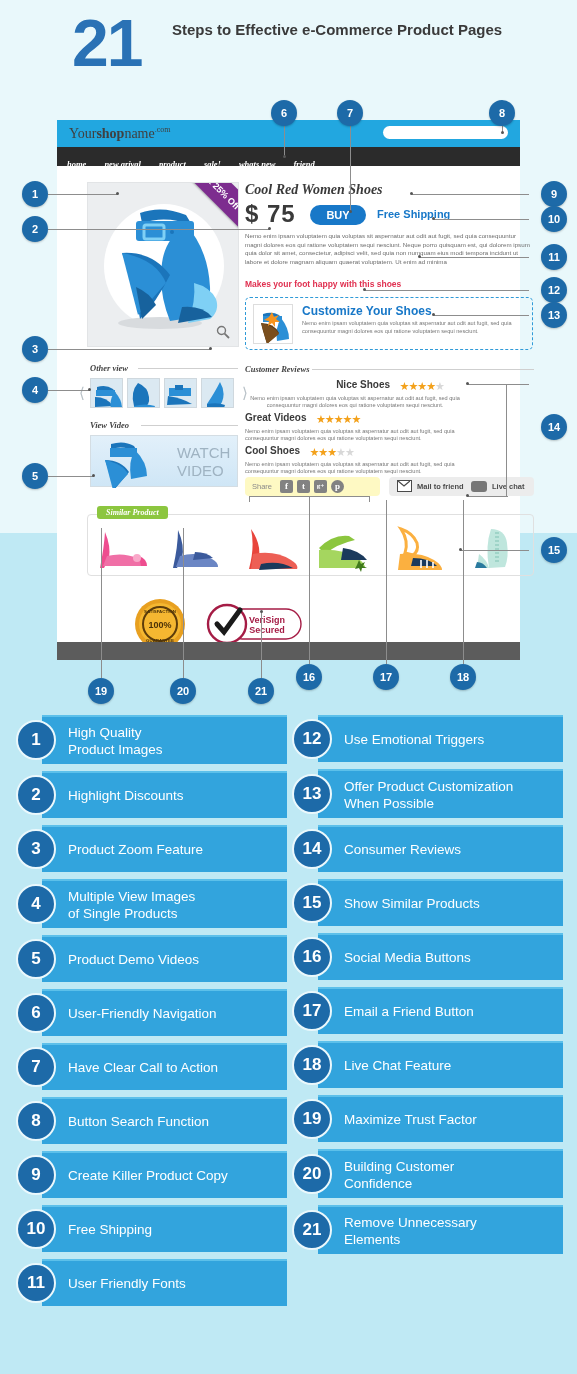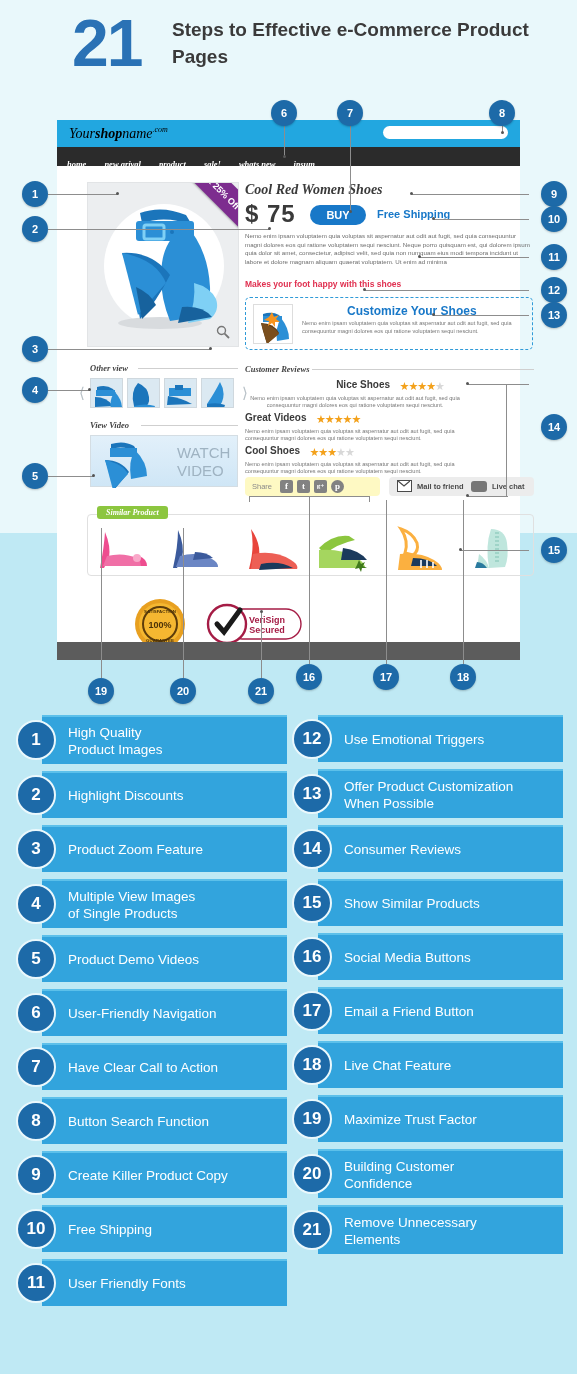--- a/index.html
+++ b/index.html
@@ -16,27 +16,27 @@
 
   
   #header{position:absolute;left:0;top:0;width:577px;height:100px;}
   #big-number{
     position:absolute;left:72px;top:10px;
     font-family:"Liberation Sans", sans-serif;
     font-size:66px;font-weight:bold;color:#2a72b5;letter-spacing:-2px;line-height:66px;
   }
   #header-title{
     position:absolute;left:172px;top:16px;width:380px;
-    font-size:19px;font-weight:bold;color:#3a3a3a;line-height:27px;
+    font-size:15px;font-weight:bold;color:#3a3a3a;line-height:27px;
   }
 
   
   #mockup{position:absolute;left:57px;top:120px;width:463px;height:540px;background:#ffffff;}
   #shop-bar{position:absolute;left:0;top:0;width:463px;height:27px;background:#22a7e0;}
-  #shop-logo{position:absolute;left:12px;top:5px;font-family:"Liberation Serif", serif;font-size:14px;color:#000000;font-style:italic;}
+  #shop-logo{position:absolute;left:12px;top:5px;font-family:"Liberation Serif", serif;font-size:14px;color:#404040;}
   #shop-logo b{font-weight:bold;}
   #shop-logo sup{font-size:8px;vertical-align:super;}
   #search-box{position:absolute;right:12px;top:6px;width:125px;height:13px;background:#fff;border-radius:7px;border:none;}
   #nav-bar{position:absolute;left:0;top:27px;width:463px;height:19px;background:#2b2b2b;}
   #nav-bar ul{list-style:none;display:flex;align-items:center;height:34px;padding-left:10px;}
   #nav-bar li{color:#fff;font-family:"Liberation Serif", serif;font-style:italic;font-weight:bold;font-size:8.5px;margin-right:18px;white-space:nowrap;}
 
   
   #product-photo{position:absolute;left:30px;top:62px;width:152px;height:165px;background:#eceef0;border:1px solid #e2e4e6;overflow:hidden;}
   .shoe-main{position:absolute;left:10px;top:8px;}
@@ -62,21 +62,21 @@
   
   #prod-title{position:absolute;left:188px;top:62px;font-family:"Liberation Serif", serif;font-style:italic;font-weight:bold;font-size:14px;color:#3a3a3a;white-space:nowrap;}
   #price{position:absolute;left:188px;top:80px;font-size:24px;font-weight:bold;color:#3a3a3a;letter-spacing:1px;}
   #buy-btn{position:absolute;left:253px;top:85px;width:56px;height:20px;background:#1878c8;border-radius:10px;color:#fff;font-size:11px;font-weight:bold;text-align:center;line-height:20px;}
   #free-ship{position:absolute;left:320px;top:88px;font-size:11px;font-weight:bold;color:#1878c8;white-space:nowrap;}
   #lorem{position:absolute;left:188px;top:112px;width:288px;font-size:6.2px;line-height:8.5px;color:#6d6d6d;}
   #emotional{position:absolute;left:188px;top:159px;font-size:8.5px;font-weight:bold;color:#e03050;}
 
   #customize-box{position:absolute;left:188px;top:177px;width:288px;height:53px;border:1px dashed #2f9ad8;border-radius:5px;}
   #customize-thumb{position:absolute;left:7px;top:6px;width:40px;height:40px;background:#fff;border:1px solid #ddd;overflow:hidden;}
-  #customize-title{position:absolute;left:56px;top:6px;font-size:12px;font-weight:bold;color:#1878c8;white-space:nowrap;margin-left:45px;}
+  #customize-title{position:absolute;left:56px;top:6px;font-size:12px;font-weight:bold;color:#1878c8;white-space:nowrap;}
   #customize-text{position:absolute;left:56px;top:22px;width:220px;font-size:5.6px;line-height:7.6px;color:#777;}
 
   #reviews-label{position:absolute;left:188px;top:244px;}
   #reviews-rule{left:255px;top:249px;width:222px;}
   .review{position:absolute;left:188px;width:290px;}
   .rev-title{font-size:10px;font-weight:bold;color:#3a3a3a;display:inline-block;vertical-align:middle;}
   .stars{display:inline-block;vertical-align:middle;margin-left:5px;letter-spacing:-1px;}
   .star{font-size:11px;color:#f3a11b;}
   .star.off{color:#d8d8d8;}
   .rev-text{font-size:5.6px;line-height:7.6px;color:#777;width:220px;margin-top:1px;}
@@ -141,21 +141,21 @@
     <input id="search-box" placeholder="" style="">
   </div>
 
   <div id="nav-bar">
     <ul>
       <li>home</li>
       <li>new arival</li>
       <li>product</li>
       <li>sale!</li>
       <li>whats new</li>
-      <li>ipsum</li>
+      <li>friend</li>
     </ul>
   </div>
 
   <div id="product-photo">
     <svg class="shoe-main" width="132" height="150" viewBox="0 0 132 150">
       <ellipse cx="66" cy="75" rx="60" ry="62" fill="#fff"></ellipse>
       <ellipse cx="62" cy="132" rx="42" ry="6" fill="#d8dbde"></ellipse>
       <path d="M42 22 q22 -8 46 2 l6 10 q-26 -10 -50 -2 z" fill="#1b75bb"></path>
       <rect x="38" y="30" width="58" height="20" rx="3" fill="#2b8fd6"></rect>
       <rect x="46" y="34" width="20" height="14" rx="2" fill="none" stroke="#7fd0f5" stroke-width="3"></rect>

